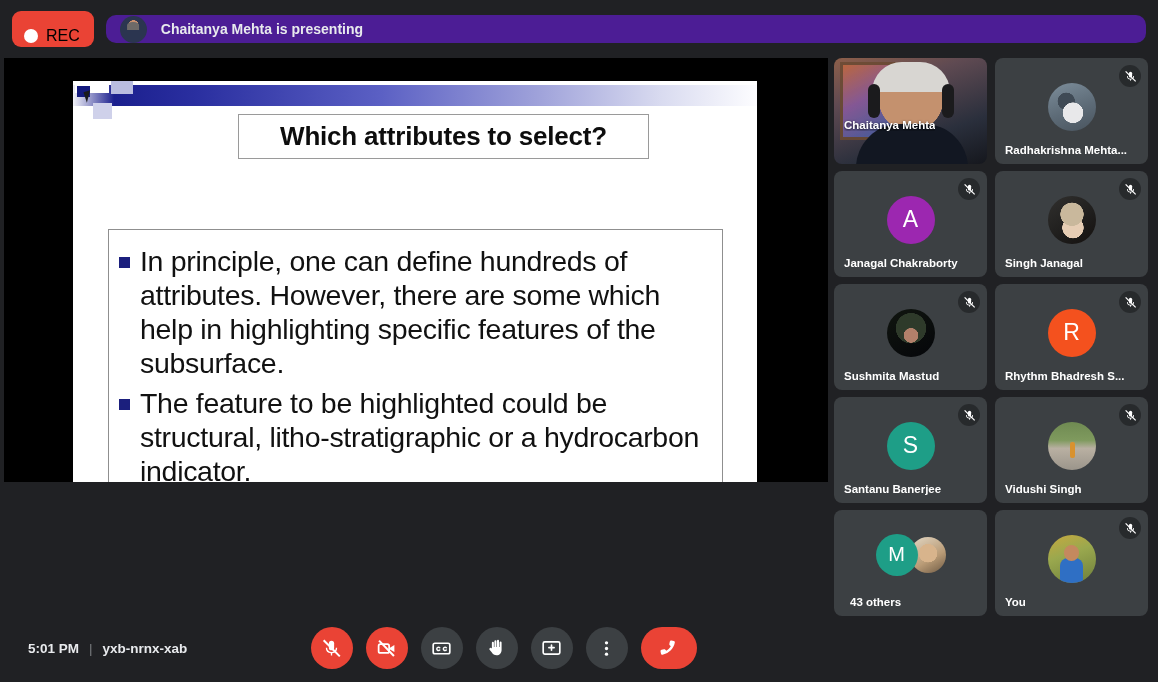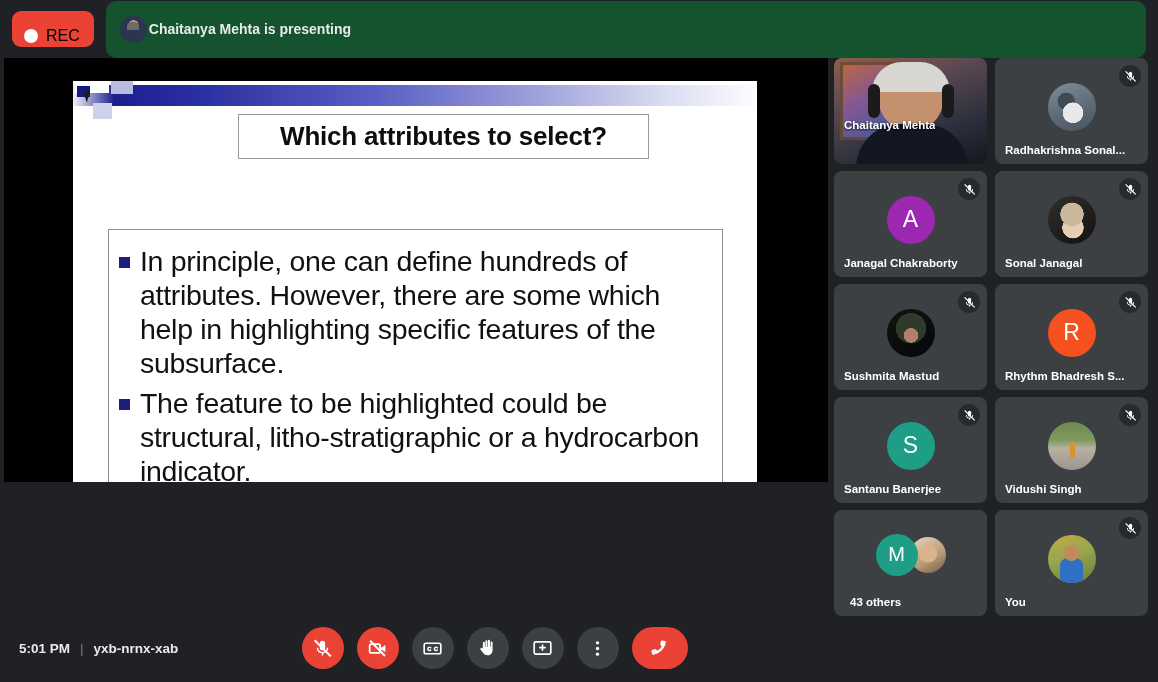--- a/index.html
+++ b/index.html
@@ -25,25 +25,25 @@
     height: 36px;
     padding: 13px 14px 0 12px;
     flex: none;
   }
   .rec-dot {
     width: 14px; height: 14px; border-radius: 50%;
     background: #ffffff; flex: none;
   }
   .presenting-pill {
     flex: 1;
-    height: 57px;
-    background: #14532d;
+    height: 28px;
+    background: #4c1d95;
     border-radius: 10px;
     display: flex; align-items: center;
-    gap: 2px;
+    gap: 14px;
     padding: 0 14px;
   }
   .presenter-thumb {
     width: 27px; height: 27px; border-radius: 50%;
     flex: none;
     background:
       radial-gradient(circle at 50% 34%, #c98f6e 0 22%, rgba(0,0,0,0) 23%),
       linear-gradient(#2b3550 0 100%);
     position: relative; overflow: hidden;
   }
@@ -270,21 +270,21 @@
       radial-gradient(circle at 50% 45%, #d8b48c 0 34%, rgba(0,0,0,0) 35%),
       linear-gradient(150deg, #e4d9c6 0%, #b99b76 60%, #6e5a44 100%);
   }
   .tile-name.centered {
     left: 16px; width: 100%; text-align: left;
   }
 
   
   .bottombar {
     position: absolute;
-    left: 7px; bottom: 0;
+    left: 16px; bottom: 0;
     width: 975px; height: 68px;
   }
   .meetinfo {
     position: absolute;
     left: 12px; top: 50%;
     transform: translateY(-50%);
     display: flex; align-items: center; gap: 10px;
     color: #e8eaed; font-size: 13.5px; font-weight: bold;
   }
   .meetinfo .sep { color: #7a7d80; font-weight: normal; }
@@ -385,21 +385,21 @@
 
   <div class="tile">
     <div class="mic-badge">
       <svg width="13" height="13" viewBox="0 0 24 24">
         <path d="M12 14a3 3 0 0 0 3-3V6a3 3 0 0 0-6 0v5a3 3 0 0 0 3 3z" fill="#fff"></path>
         <path d="M17 11a5 5 0 0 1-10 0H5.5a6.5 6.5 0 0 0 5.75 6.45V20h1.5v-2.55A6.5 6.5 0 0 0 18.5 11z" fill="#fff"></path>
         <path d="M3 2.5 L21.5 21" stroke="#fff" stroke-width="2.2"></path>
       </svg>
     </div>
     <div class="avatar ph-radha"></div>
-    <span class="tile-name">Radhakrishna Sonal...</span>
+    <span class="tile-name">Radhakrishna Mehta...</span>
   </div>
 
   <div class="tile">
     <div class="mic-badge">
       <svg width="13" height="13" viewBox="0 0 24 24">
         <path d="M12 14a3 3 0 0 0 3-3V6a3 3 0 0 0-6 0v5a3 3 0 0 0 3 3z" fill="#fff"></path>
         <path d="M17 11a5 5 0 0 1-10 0H5.5a6.5 6.5 0 0 0 5.75 6.45V20h1.5v-2.55A6.5 6.5 0 0 0 18.5 11z" fill="#fff"></path>
         <path d="M3 2.5 L21.5 21" stroke="#fff" stroke-width="2.2"></path>
       </svg>
     </div>
@@ -411,21 +411,21 @@
 
   <div class="tile">
     <div class="mic-badge">
       <svg width="13" height="13" viewBox="0 0 24 24">
         <path d="M12 14a3 3 0 0 0 3-3V6a3 3 0 0 0-6 0v5a3 3 0 0 0 3 3z" fill="#fff"></path>
         <path d="M17 11a5 5 0 0 1-10 0H5.5a6.5 6.5 0 0 0 5.75 6.45V20h1.5v-2.55A6.5 6.5 0 0 0 18.5 11z" fill="#fff"></path>
         <path d="M3 2.5 L21.5 21" stroke="#fff" stroke-width="2.2"></path>
       </svg>
     </div>
     <div class="avatar ph-sonal"></div>
-    <span class="tile-name">Sonal Janagal</span>
+    <span class="tile-name">Singh Janagal</span>
   </div>
 
   <div class="tile">
     <div class="mic-badge">
       <svg width="13" height="13" viewBox="0 0 24 24">
         <path d="M12 14a3 3 0 0 0 3-3V6a3 3 0 0 0-6 0v5a3 3 0 0 0 3 3z" fill="#fff"></path>
         <path d="M17 11a5 5 0 0 1-10 0H5.5a6.5 6.5 0 0 0 5.75 6.45V20h1.5v-2.55A6.5 6.5 0 0 0 18.5 11z" fill="#fff"></path>
         <path d="M3 2.5 L21.5 21" stroke="#fff" stroke-width="2.2"></path>
       </svg>
     </div>

